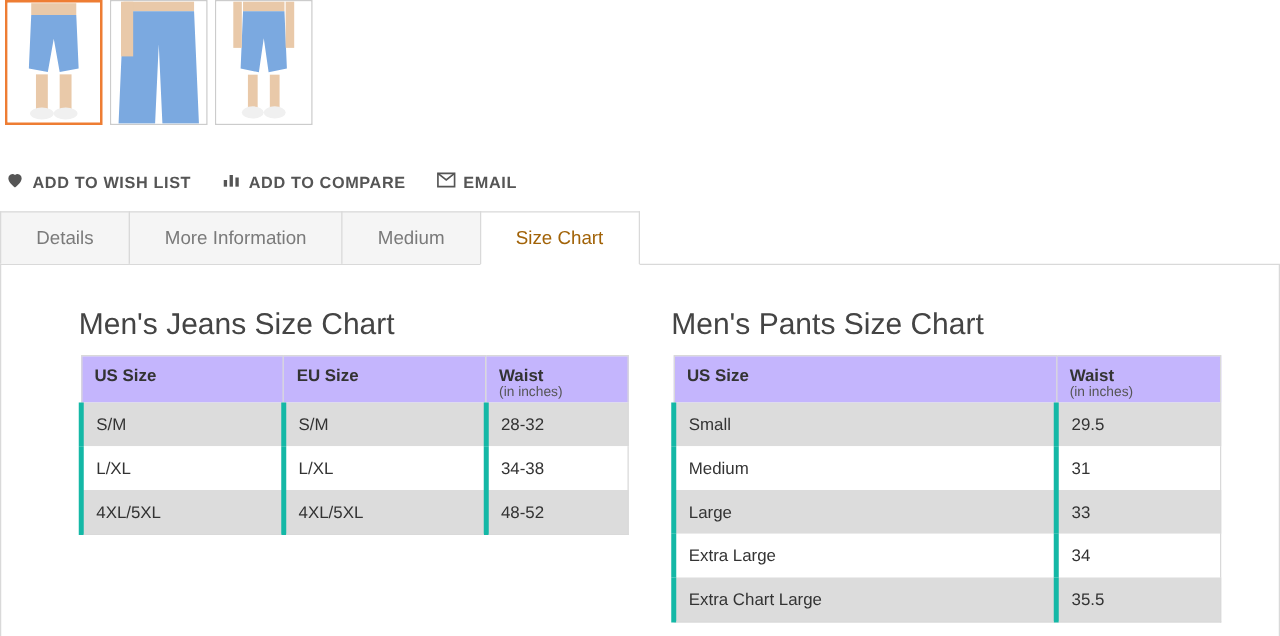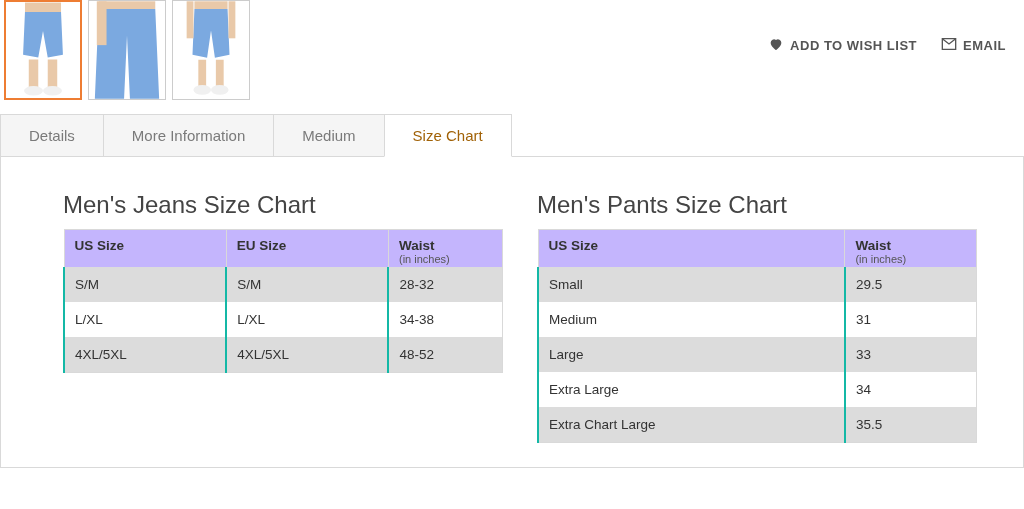--- a/index.html
+++ b/index.html
@@ -8,20 +8,21 @@
     font-family: -apple-system, BlinkMacSystemFont, "Segoe UI", Helvetica, Arial, sans-serif;
     background: #fff;
     color: #333;
     width: 1024px;
   }
   .top-row {
     display: flex;
     justify-content: space-between;
     align-items: flex-start;
     padding: 0 4px;
+    flex-direction: column;
   }
   .thumbs {
     display: flex;
     gap: 6px;
     padding: 0;
   }
   .thumb {
     width: 78px;
     height: 100px;
     border: 1px solid #ccc;
@@ -109,21 +110,21 @@
     vertical-align: top;
   }
   table.size th .sub {
     display: block;
     font-weight: 400;
     font-size: 11px;
     color: #555;
   }
   table.size td {
     padding: 10px 10px;
-    border-left: 2px solid #14b8a6;
+    border-left: 4px solid #14b8a6;
     border-right: 1px solid #d9d9d9;
   }
   table.size tr.datarow:nth-child(odd) td { background: #dcdcdc; }
   table.size tr.datarow:nth-child(even) td { background: #fff; }
   table.size tr:last-child td { border-bottom: 1px solid #d9d9d9; }
 </style>
 </head>
 <body>
 
 <div class="top-row">
@@ -163,20 +164,30 @@
   </div>
 
   <div class="action-links">
     <div class="action-link">
       <span>
         <svg viewBox="0 0 24 24">
             <path d="M12 21s-8-5.3-8-11a5 5 0 0 1 8-4 5 5 0 0 1 8 4c0 5.7-8 11-8 11z"></path>
           </svg>
       </span>
       <span>ADD TO WISH LIST</span>
+    </div>
+    <div class="action-link">
+      <span>
+        <svg viewBox="0 0 24 24">
+            <rect x="3" y="12" width="4" height="8"></rect>
+            <rect x="10" y="6" width="4" height="14"></rect>
+            <rect x="17" y="9" width="4" height="11"></rect>
+          </svg>
+      </span>
+      <span>ADD TO COMPARE</span>
     </div>
     <div class="action-link">
       <span>
         <svg viewBox="0 0 24 24">
             <path d="M2 4h20v16H2z" fill="none" stroke="#555" stroke-width="2"></path>
             <path d="M2 4l10 8 10-8" fill="none" stroke="#555" stroke-width="2"></path>
           </svg>
       </span>
       <span>EMAIL</span>
     </div>

